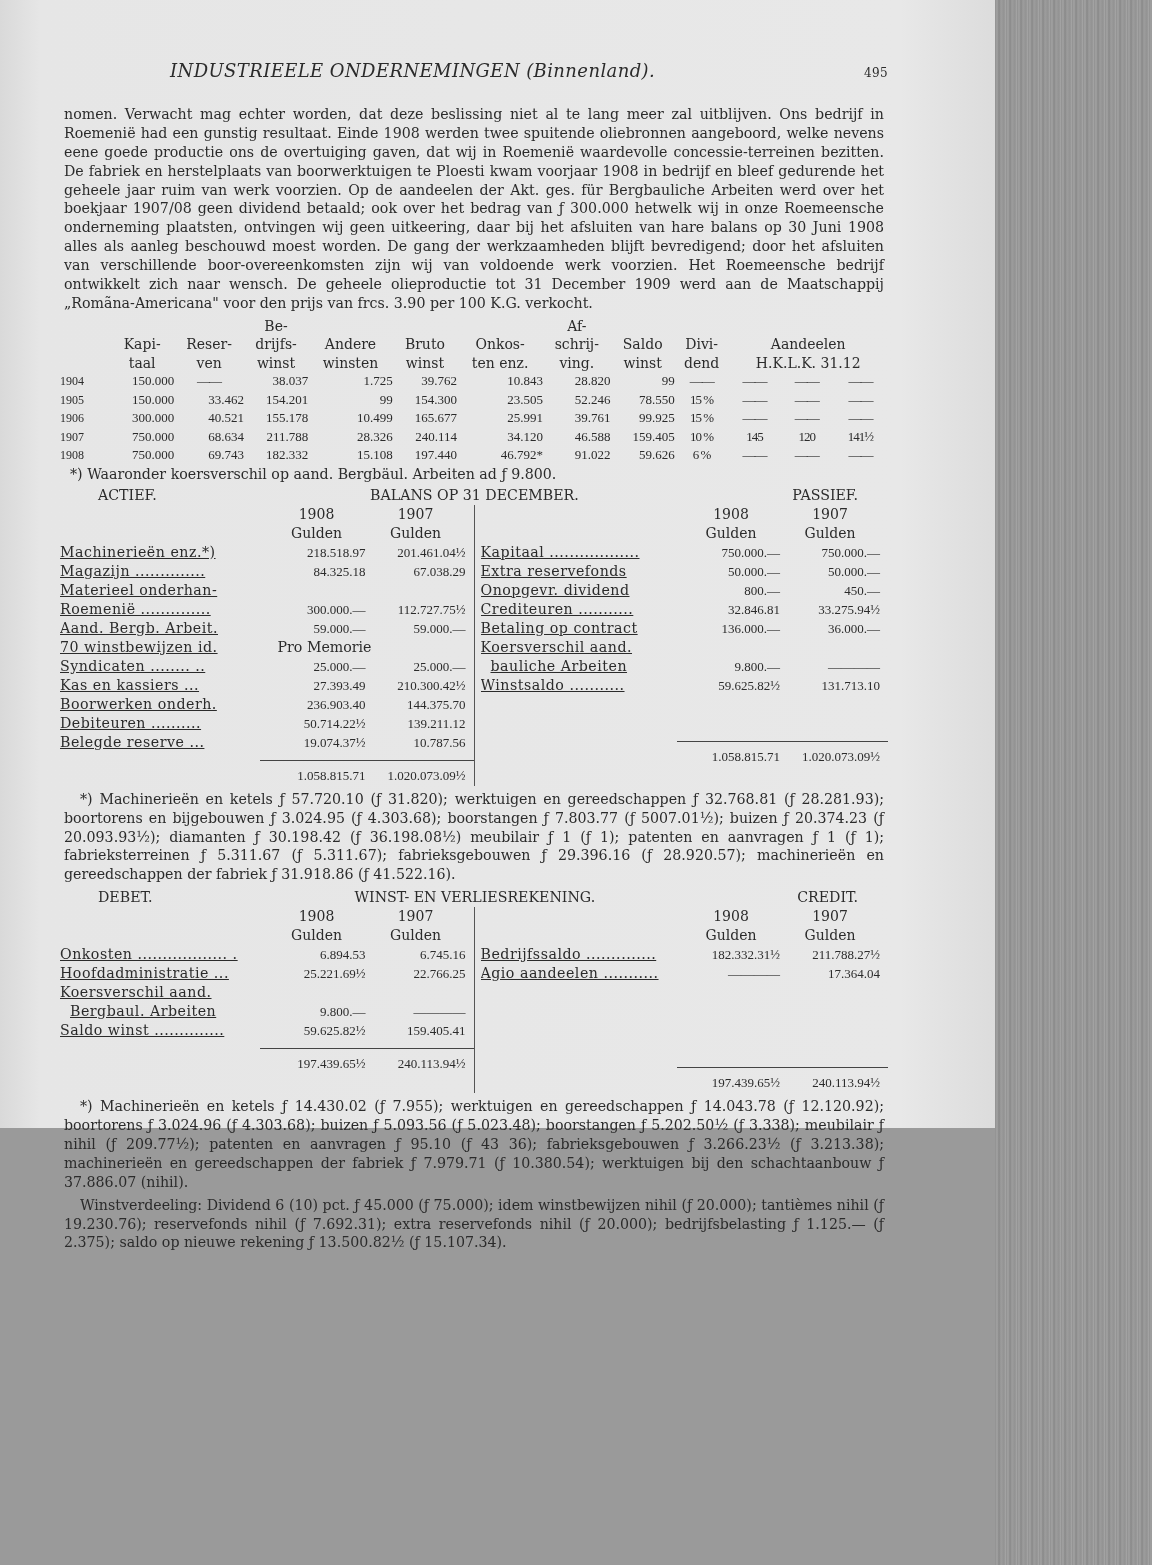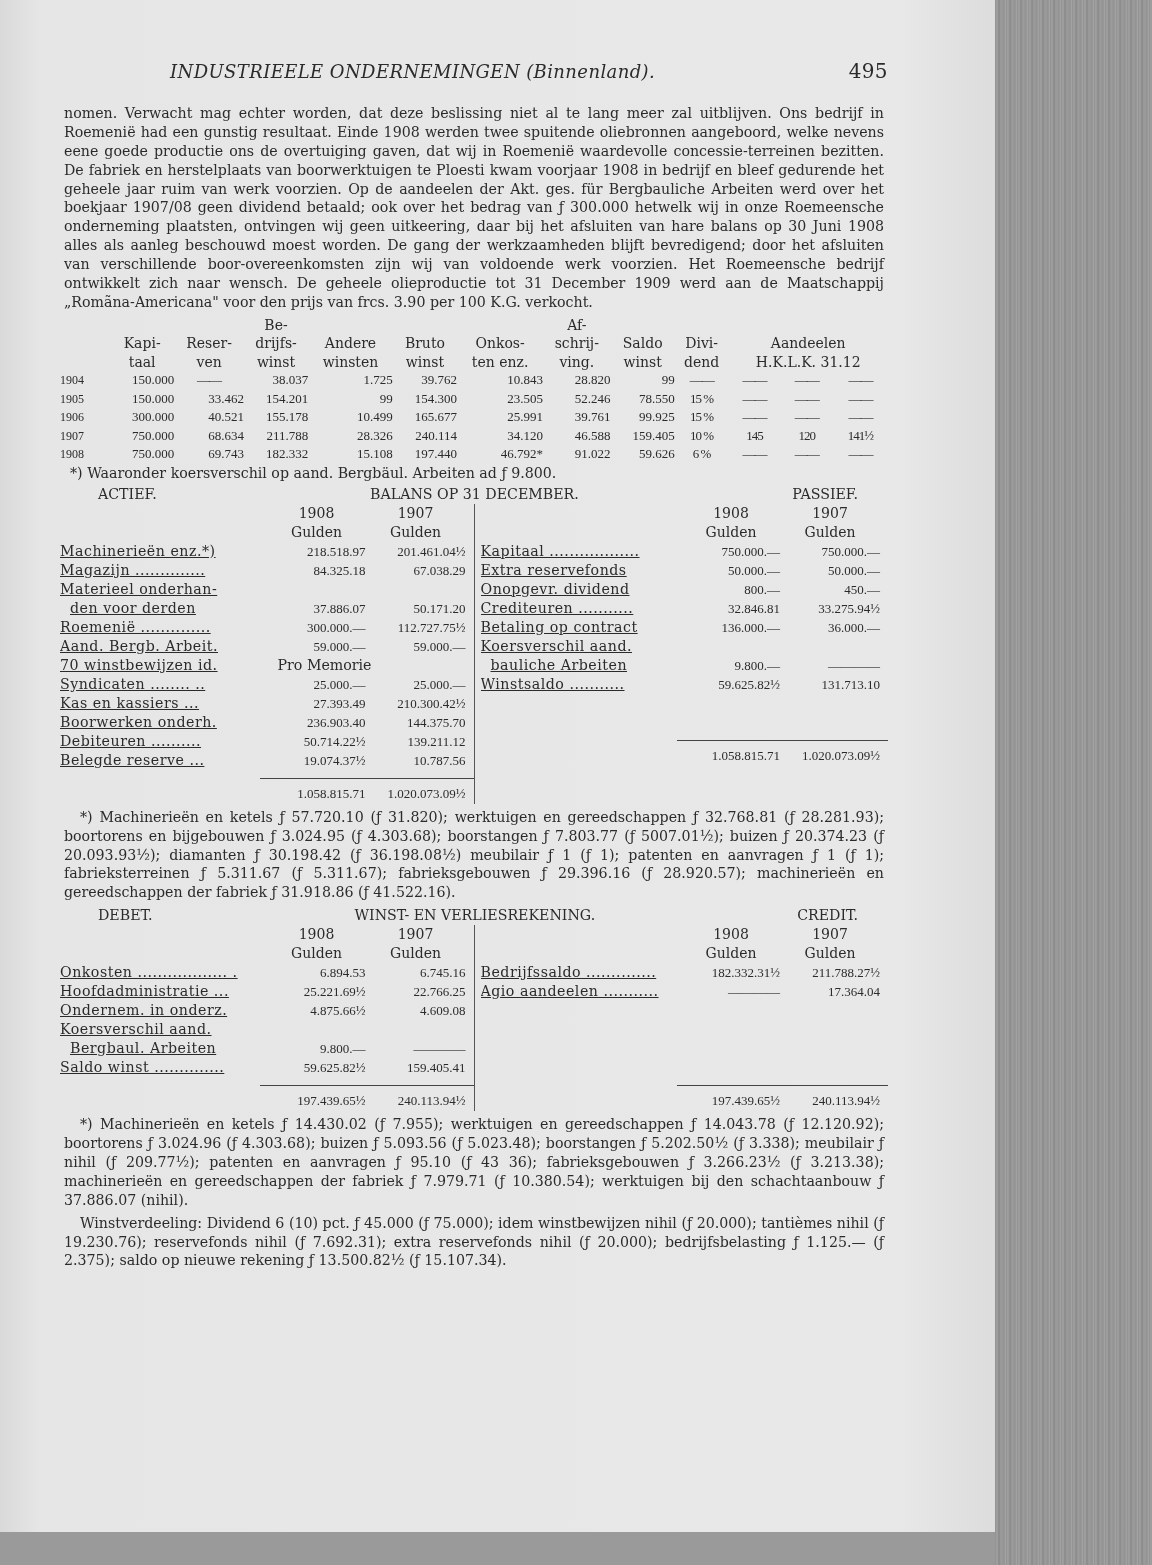--- a/index.html
+++ b/index.html
@@ -8,33 +8,33 @@
       background: #9a9a9a;
       font-family: "DejaVu Serif", serif;
       color: #2b2b2b;
       position: relative;
     }
     .spine {
       position: absolute; left: 995px; top: 0; width: 157px; height: 1565px;
       background: repeating-linear-gradient(90deg, #8f8f8f 0px, #a3a3a3 2px, #888 4px, #9d9d9d 6px, #929292 9px, #a8a8a8 11px);
     }
     .page {
-      position: absolute; left: 0; top: 0; width: 995px; height: 1532px;
+      position: absolute; left: 0; top: 0; width: 995px; height: 1128px;
       background: linear-gradient(90deg, #d9d9d9 0px, #e6e6e6 40px, #e8e8e8 900px, #dcdcdc 995px);
     }
     .content {
       position: absolute; left: 60px; top: 62px; width: 828px;
       font-size: 14.2px; line-height: 18.9px;
     }
     .running-head {
       display: flex; justify-content: space-between; align-items: baseline;
       margin-left: 110px; font-style: italic; font-size: 18px; letter-spacing: 0.4px;
       margin-bottom: 22px;
     }
-    .running-head .pagenum { font-style: normal; font-size: 20px; }
+    .running-head .pagenum { font-style: normal; font-size: 12px; }
     p { margin: 4px; text-align: justify; }
     .indent { text-indent: 16px; }
 
     table { border-collapse: collapse; }
     td, th { padding: 0; font-weight: normal; white-space: nowrap; }
 
     
     .results { width: 828px; margin-top: 2px; font-size: 14px; line-height: 18.5px; }
     .results th { text-align: center; vertical-align: bottom; }
     .results td { text-align: right; font-family: "Liberation Serif", serif; font-size: 13px; }
@@ -193,25 +193,20 @@
             <span class="lbl">Magazijn ..............</span>
             <span class="v1">84.325.18</span>
             <span class="v2">67.038.29</span>
           </div>
         <div class="row">
             <span class="lbl">Materieel onderhan-</span>
             <span class="v1"></span>
             <span class="v2"></span>
           </div>
         <div class="row">
-            <span class="lbl sub">den voor derden</span>
-            <span class="v1">37.886.07</span>
-            <span class="v2">50.171.20</span>
-          </div>
-        <div class="row">
             <span class="lbl">Roemenië ..............</span>
             <span class="v1">300.000.—</span>
             <span class="v2">112.727.75½</span>
           </div>
         <div class="row">
             <span class="lbl">Aand. Bergb. Arbeit.</span>
             <span class="v1">59.000.—</span>
             <span class="v2">59.000.—</span>
           </div>
         <div class="row">
@@ -338,25 +333,20 @@
             <span class="lbl">Onkosten .................. .</span>
             <span class="v1">6.894.53</span>
             <span class="v2">6.745.16</span>
           </div>
         <div class="row">
             <span class="lbl">Hoofdadministratie ...</span>
             <span class="v1">25.221.69½</span>
             <span class="v2">22.766.25</span>
           </div>
         <div class="row">
-            <span class="lbl">Ondernem. in onderz.</span>
-            <span class="v1">4.875.66½</span>
-            <span class="v2">4.609.08</span>
-          </div>
-        <div class="row">
             <span class="lbl">Koersverschil aand.</span>
             <span class="v1"></span>
             <span class="v2"></span>
           </div>
         <div class="row">
             <span class="lbl sub">Bergbaul. Arbeiten</span>
             <span class="v1">9.800.—</span>
             <span class="v2">————</span>
           </div>
         <div class="row">

